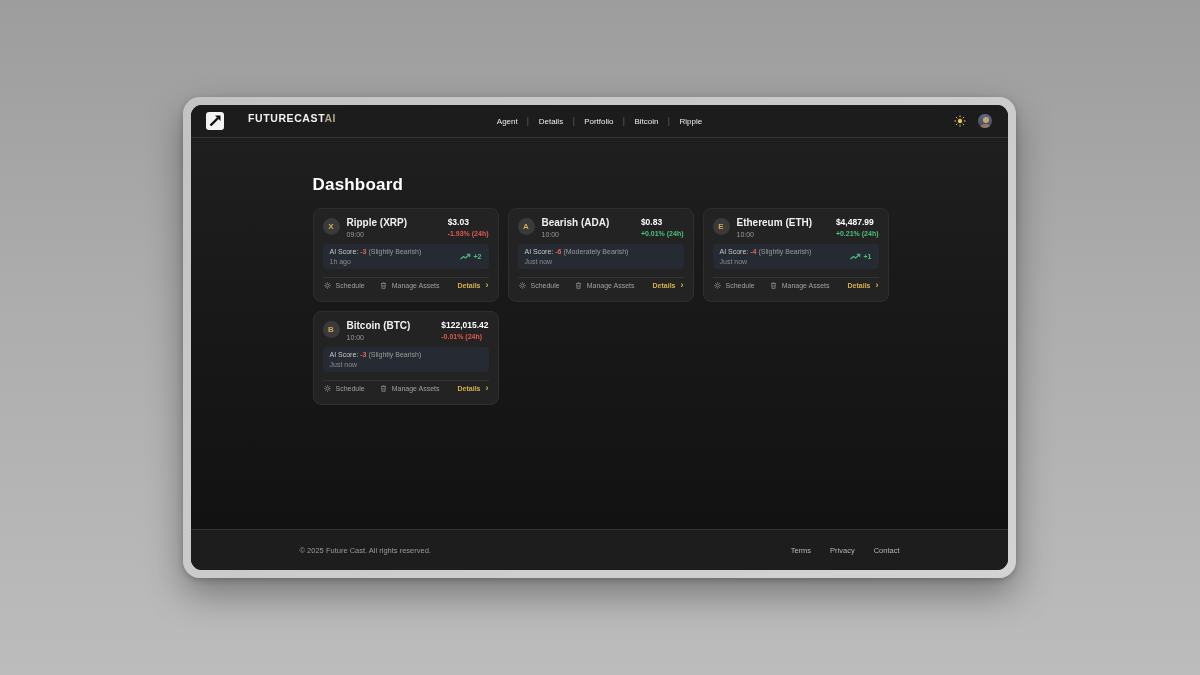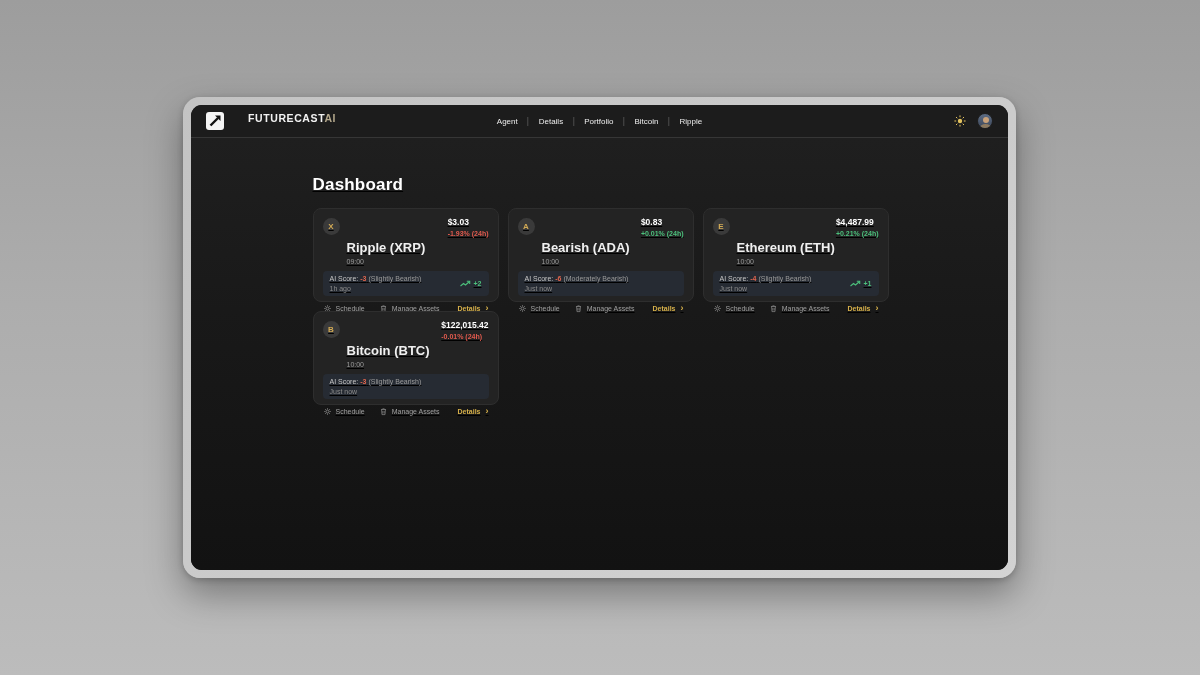--- a/index.html
+++ b/index.html
@@ -44,37 +44,37 @@
     content:""; position:absolute; left:4.5px; top:2.5px; width:6px; height:6px;
     border-radius:50%; background:#caa27a;
   }
   .avatar::after { 
     content:""; position:absolute; left:2px; top:9.5px; width:11px; height:7px;
     border-radius:50% 50% 0 0; background:#8d7a60;
   }
   
   .main {
     flex:1; background:linear-gradient(180deg,#1f1f1f 0%,#191919 40%,#121212 100%);
-    display:flex; justify-content:center;text-decoration:underline;
+    display:flex; justify-content:center;
   }
   .container { width:574px; padding-top:37px; }
   .page-title { font-size:17px; font-weight:bold; color:#ffffff; letter-spacing:.2px; }
   .page-sub { font-size:9px; color:#b3b3b3; margin-top:5px; }
   .cards { display:grid; grid-template-columns:repeat(3,186px); gap:9px; margin-top:13px; }
   .card {
     width:186px; height:94px; background:#232323; border:1px solid #2e2e2e;
     border-radius:8px; padding:8px 9px; display:flex; flex-direction:column;
   }
   .card-head { display:flex; align-items:flex-start; }
   .coin {
     flex:0 0 17px; width:17px; height:17px; border-radius:50%; background:#3a3a3a;
     color:#d2aa55; font-size:8px; font-weight:bold;
     display:flex; align-items:center; justify-content:center; margin-right:7px; margin-top:1px;
   }
-  .coin-name { font-size:13px; font-weight:bold; color:#f0f0f0;margin-top:23px; }
+  .coin-name { font-size:10px; font-weight:bold; color:#f0f0f0; }
   .coin-time { font-size:7px; color:#9a9a9a; margin-top:3px; }
   .price-block { margin-left:auto; text-align:left; }
   .price { font-size:8.5px; font-weight:bold; color:#ffffff; }
   .change { font-size:7px; margin-top:3px; font-weight:bold; }
   .pos { color:#4cc07c; } .neg { color:#e05a4e; }
   .score-box {
     margin-top:6px; background:#262b33; border-radius:4px; padding:4px 7px;
     display:flex; align-items:center;
   }
   .score-line { font-size:7px; color:#c7c7c7; }
@@ -346,15 +346,25 @@
                 <span class="details-text">Details</span>
                 <span class="chevron">›</span>
               </span>
             </div>
           </div>
 
         </div>
       </div>
     </div>
 
+    <div class="footer">
+      <div class="footer-inner">
+        <span class="copyright">© 2025 Future Cast. All rights reserved.</span>
+        <span class="footer-links">
+          <span class="footer-link">Terms</span>
+          <span class="footer-link">Privacy</span>
+          <span class="footer-link">Contact</span>
+        </span>
+      </div>
+    </div>
 
   </div>
 </div>
 
 </body></html>

